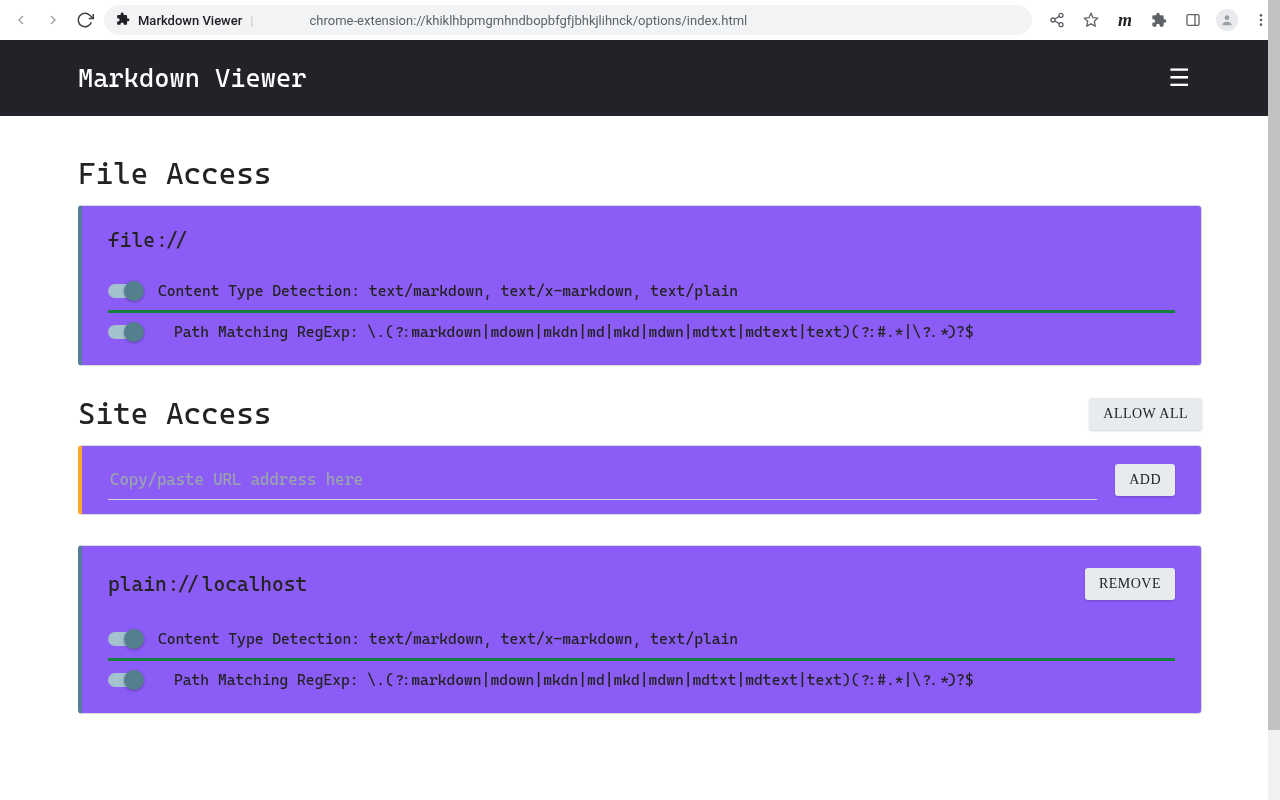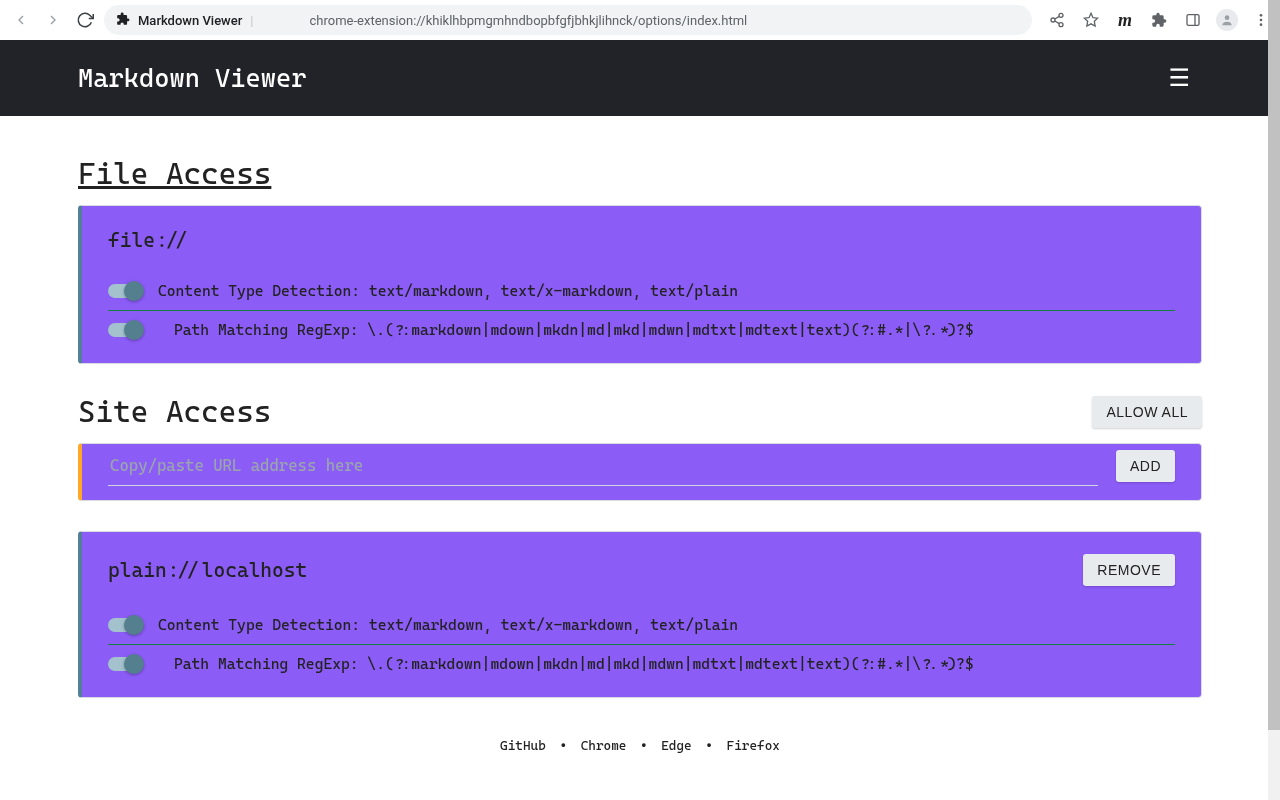--- a/index.html
+++ b/index.html
@@ -79,41 +79,41 @@
   .section-head {
     display: flex;
     align-items: center;
     justify-content: space-between;
     margin-top: 12px;
     margin-bottom: 14px;
   }
   .section-head h2 {
     font-size: 30px; font-weight: 400; color: #222;
   }
-  .section-head:first-child { margin-top: 0; text-decoration: underline; }
+  .section-head:first-child { margin-top: 0; }
 
   .panel {
     border: 1px solid #d8dde2;
     border-left: 4px solid #547f99;
     border-radius: 4px;
     padding: 22px 26px 4px 26px;
     margin-bottom: 30px;
     background:#8b5cf6;
   }
-  .panel.orange { border-left-color: #ffa726; padding-top: 2px; padding-bottom: 14px; }
+  .panel.orange { border-left-color: #ffa726; padding-top: 14px; padding-bottom: 14px; }
   .panel h3 { font-size: 20px; font-weight: 400; margin-bottom: 20px; }
   .panel .head-row { display:flex; align-items:center; justify-content:space-between; }
   .panel .head-row h3 { margin-bottom: 0; }
 
   .toggle-row {
     display: flex;
     align-items: center;
     gap: 16px;
     padding: 10px 0;
-    border-bottom: 1px solid #15803d;
+    border-bottom: 3px solid #15803d;
     font-size: 15px;
     color: #222;
   }
   .toggle-row:last-child { border-bottom: none; margin-bottom: 10px; gap: 32px; }
 
   .switch {
     position: relative;
     width: 34px; height: 14px;
     border-radius: 10px;
     background: #a3c2cd;
@@ -127,21 +127,21 @@
     border-radius: 50%;
     background: #547f8e;
     box-shadow: 0 1px 3px rgba(0,0,0,0.3);
   }
 
   .btn {
     background: #e8ebee;
     border: none;
     padding: 8px 14px;
     border-radius: 3px;
-    font-family: Liberation Sans, sans-serif;
+    font-family: Liberation Serif, serif;
     font-size: 14px;
     letter-spacing: 0.5px;
     color: #222;
     cursor: pointer;
     box-shadow: 0 1px 2px rgba(0,0,0,0.18);
   }
 
   .url-input-row {
     display:flex; align-items:center; gap: 18px;
   }
@@ -299,27 +299,18 @@
       <span>Content Type Detection: text/markdown, text/x-markdown, text/plain</span>
     </div>
     <div class="toggle-row">
       <div class="switch">
           <div class="knob"></div>
         </div>
       <span>Path Matching RegExp: \.(?:markdown|mdown|mkdn|md|mkd|mdwn|mdtxt|mdtext|text)(?:#.*|\?.*)?$</span>
     </div>
   </div>
 
-  <div class="footer">
-    <a>GitHub</a>
-    <span class="dot">•</span>
-    <a>Chrome</a>
-    <span class="dot">•</span>
-    <a>Edge</a>
-    <span class="dot">•</span>
-    <a>Firefox</a>
-  </div>
 
 </div>
 
 <div class="scrollbar">
   <div class="thumb"></div>
 </div>
 
 </body></html>

